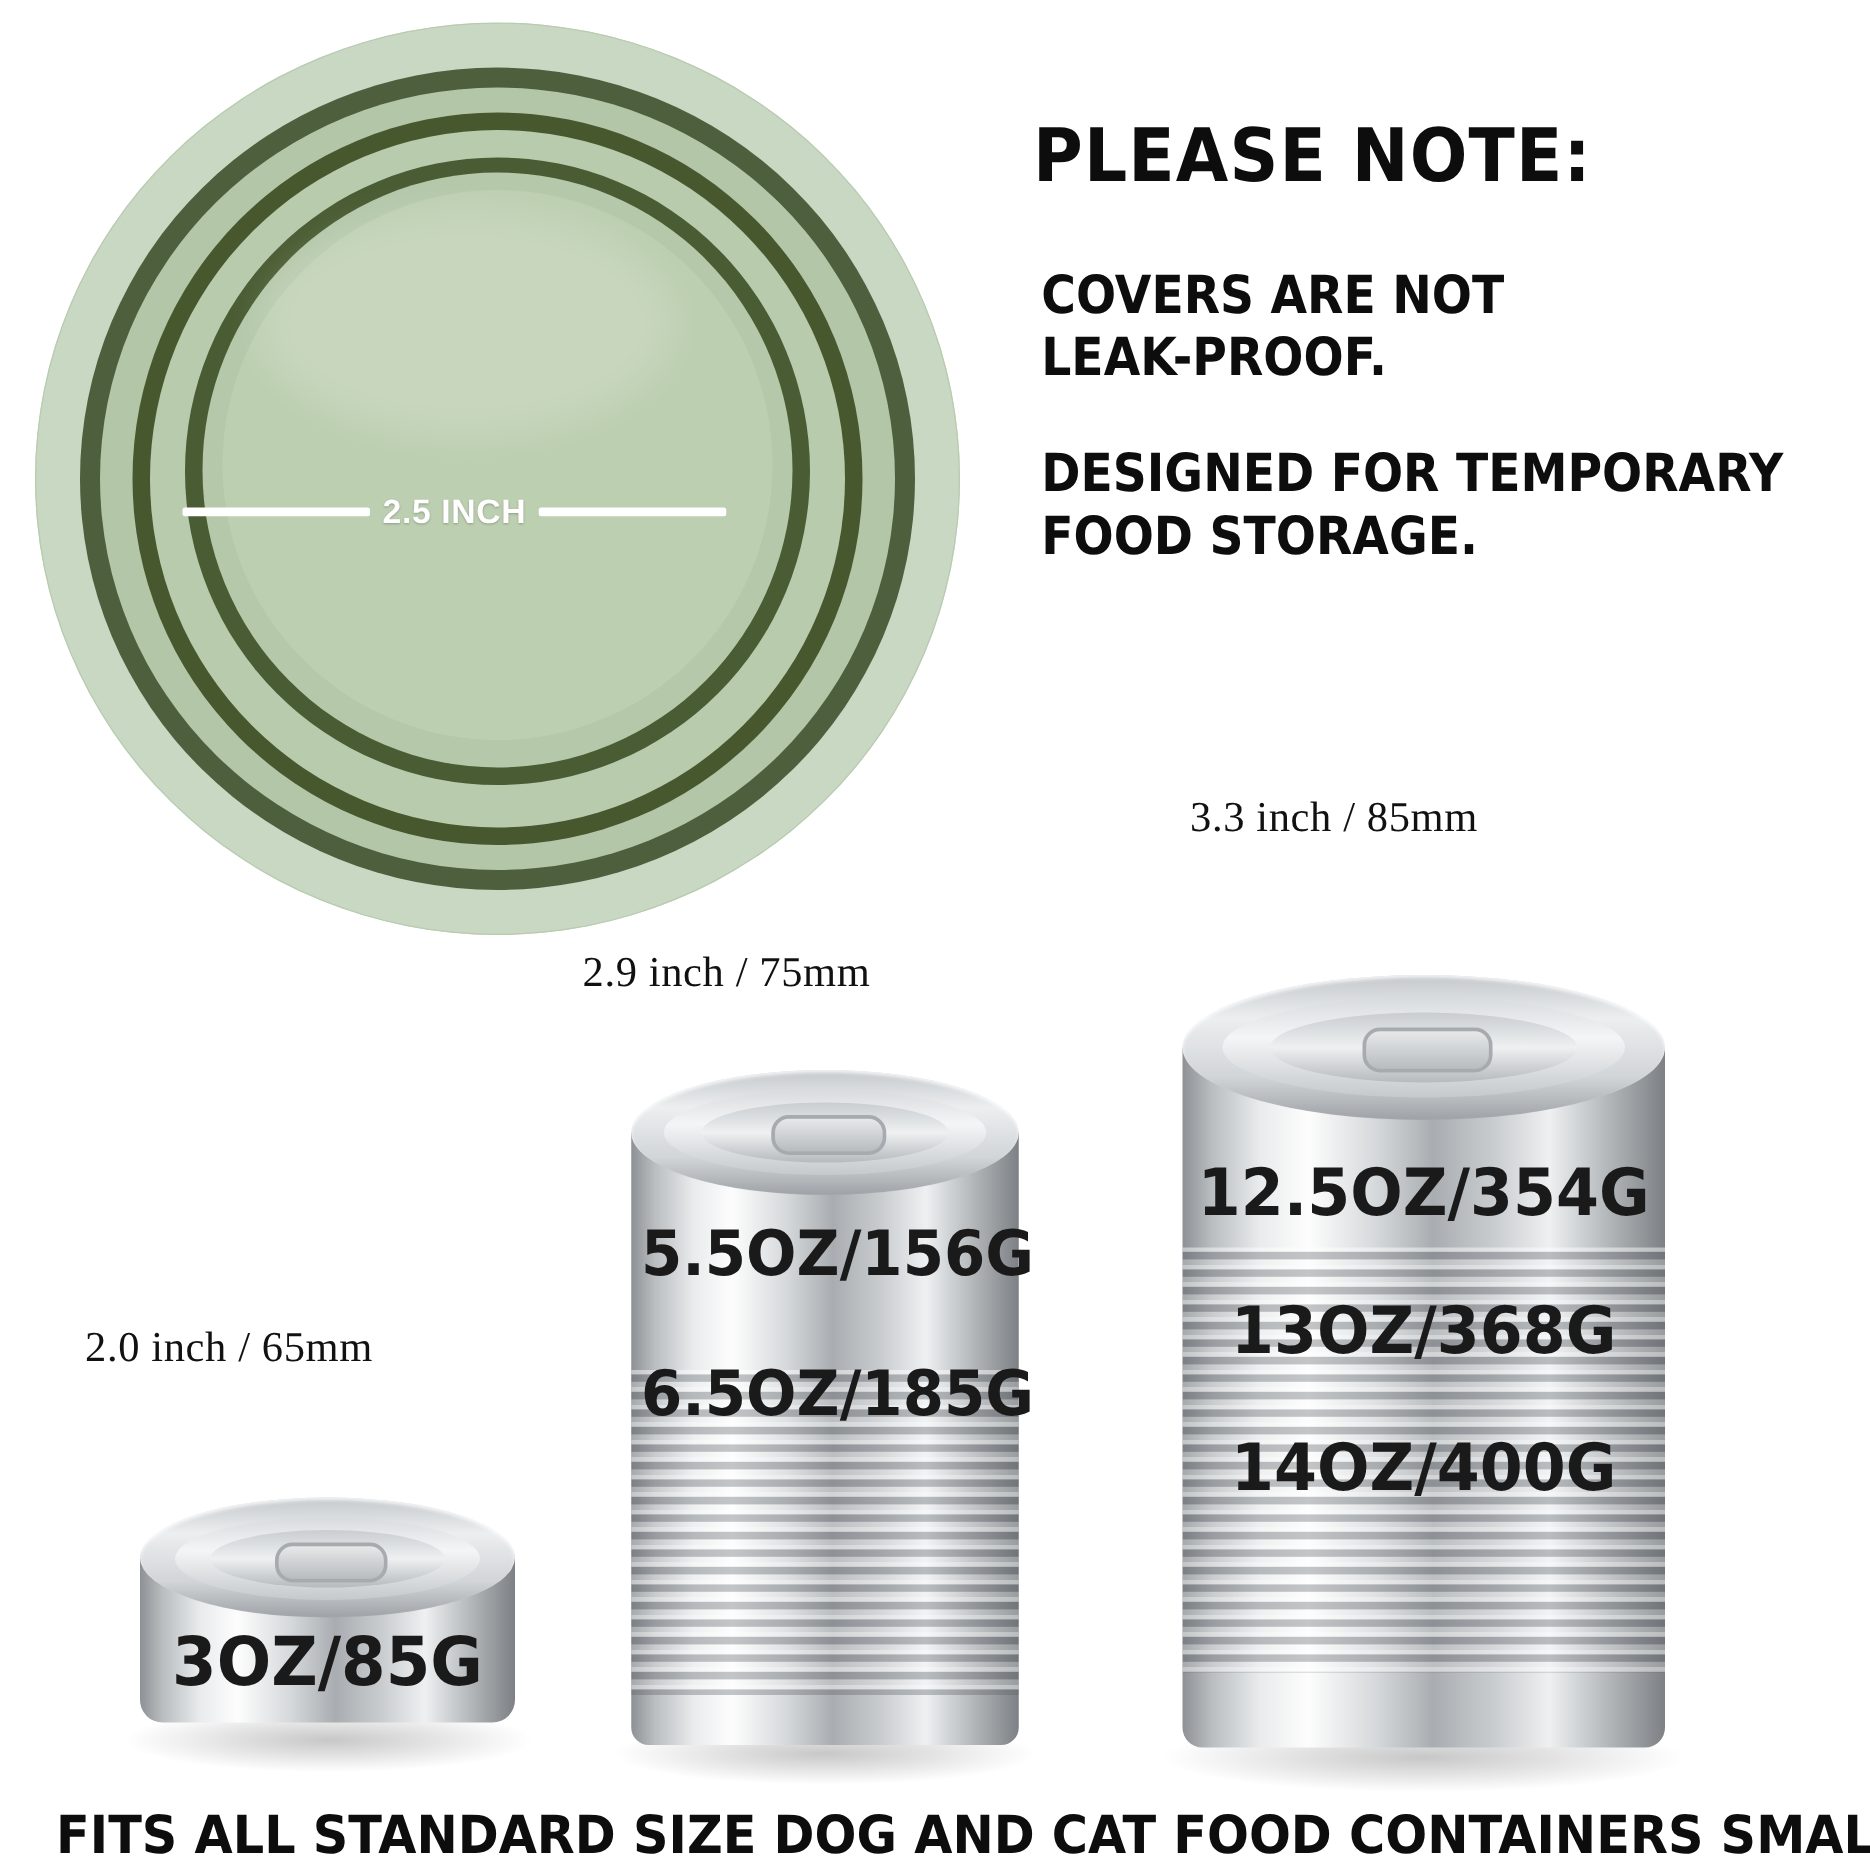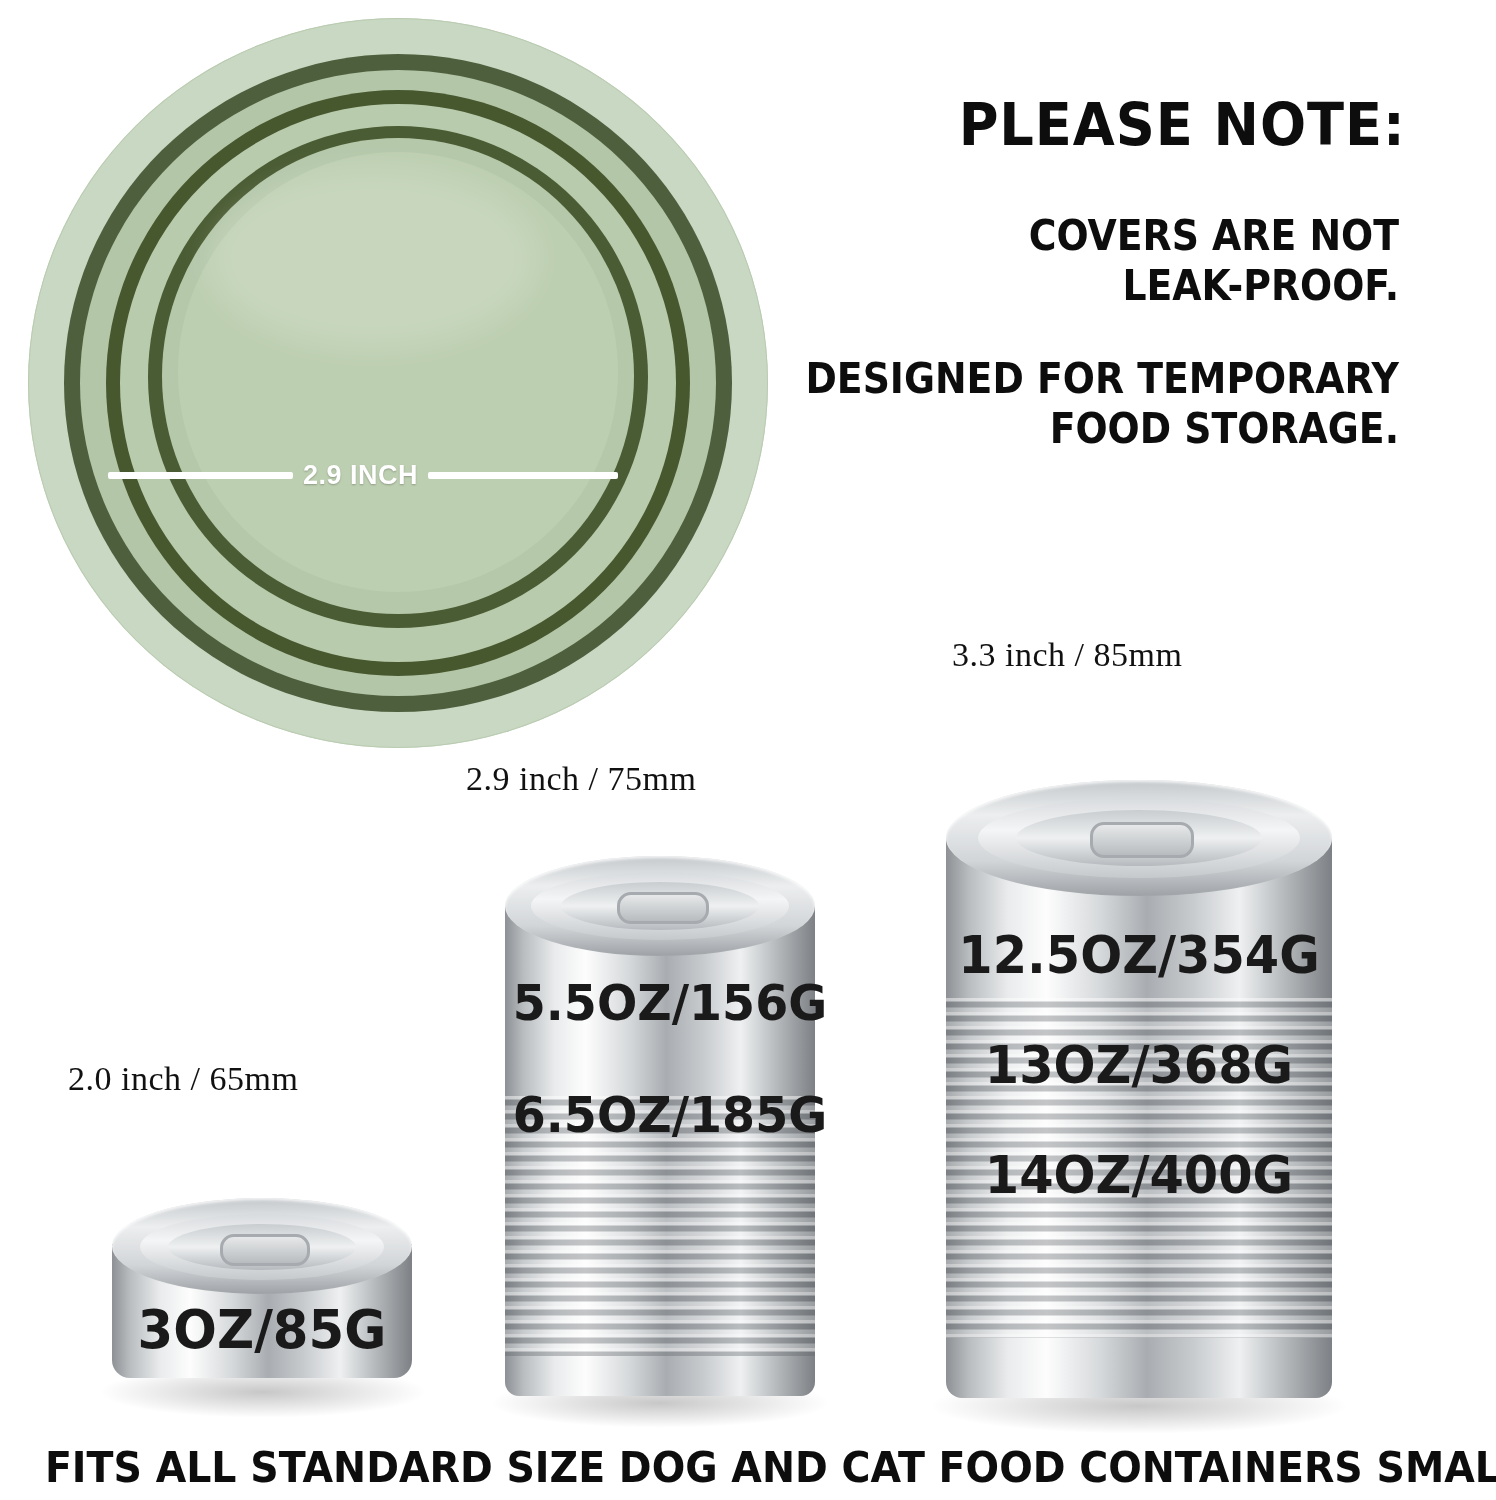--- a/index.html
+++ b/index.html
@@ -119,24 +119,24 @@
   #meas-29 .meas-line { width: 185px; }
   #meas-29 .meas-line.right { width: 190px; }
 
   #meas-33 { left: 62px; top: 502px; }
   #meas-33 .meas-line { width: 200px; }
   #meas-33 .meas-line.right { width: 210px; }
 
   
   #note-block {
     position: absolute;
-    left: 772px;
+    left: 800px;
     top: 90px;
     width: 660px;
-    text-align: right;
+    text-align: left;
   }
   .note-title {
     font-family: "DejaVu Sans", sans-serif;
     font-weight: bold;
     font-size: 59px;
     letter-spacing: 1px;
     color: #0d0d0d;
     margin: 0 0 52px 0;
     transform: scaleX(0.92);
   }
@@ -295,26 +295,26 @@
   <div class="lid-outer"></div>
   <div class="lid-ring-dark1"></div>
   <div class="lid-ring-mid"></div>
   <div class="lid-ring-dark2"></div>
   <div class="lid-ring-mid2"></div>
   <div class="lid-ring-dark3"></div>
   <div class="lid-inner-face"></div>
   <div class="lid-inner-face2"></div>
   <div class="lid-gloss"></div>
 
-
-  <div class="meas-row" id="meas-29">
+  <div class="meas-row" id="meas-25">
     <div class="meas-line"></div>
-    <div class="meas-label">2.9 INCH</div>
+    <div class="meas-label">2.5 INCH</div>
     <div class="meas-line right"></div>
   </div>
+
 
 </div>
 
 <div id="note-block">
   <div class="note-title">PLEASE NOTE:</div>
   <div class="note-line">COVERS ARE NOT</div>
   <div class="note-line">LEAK-PROOF.</div>
   <div class="note-gap"></div>
   <div class="note-line">DESIGNED FOR TEMPORARY</div>
   <div class="note-line">FOOD STORAGE.</div>

